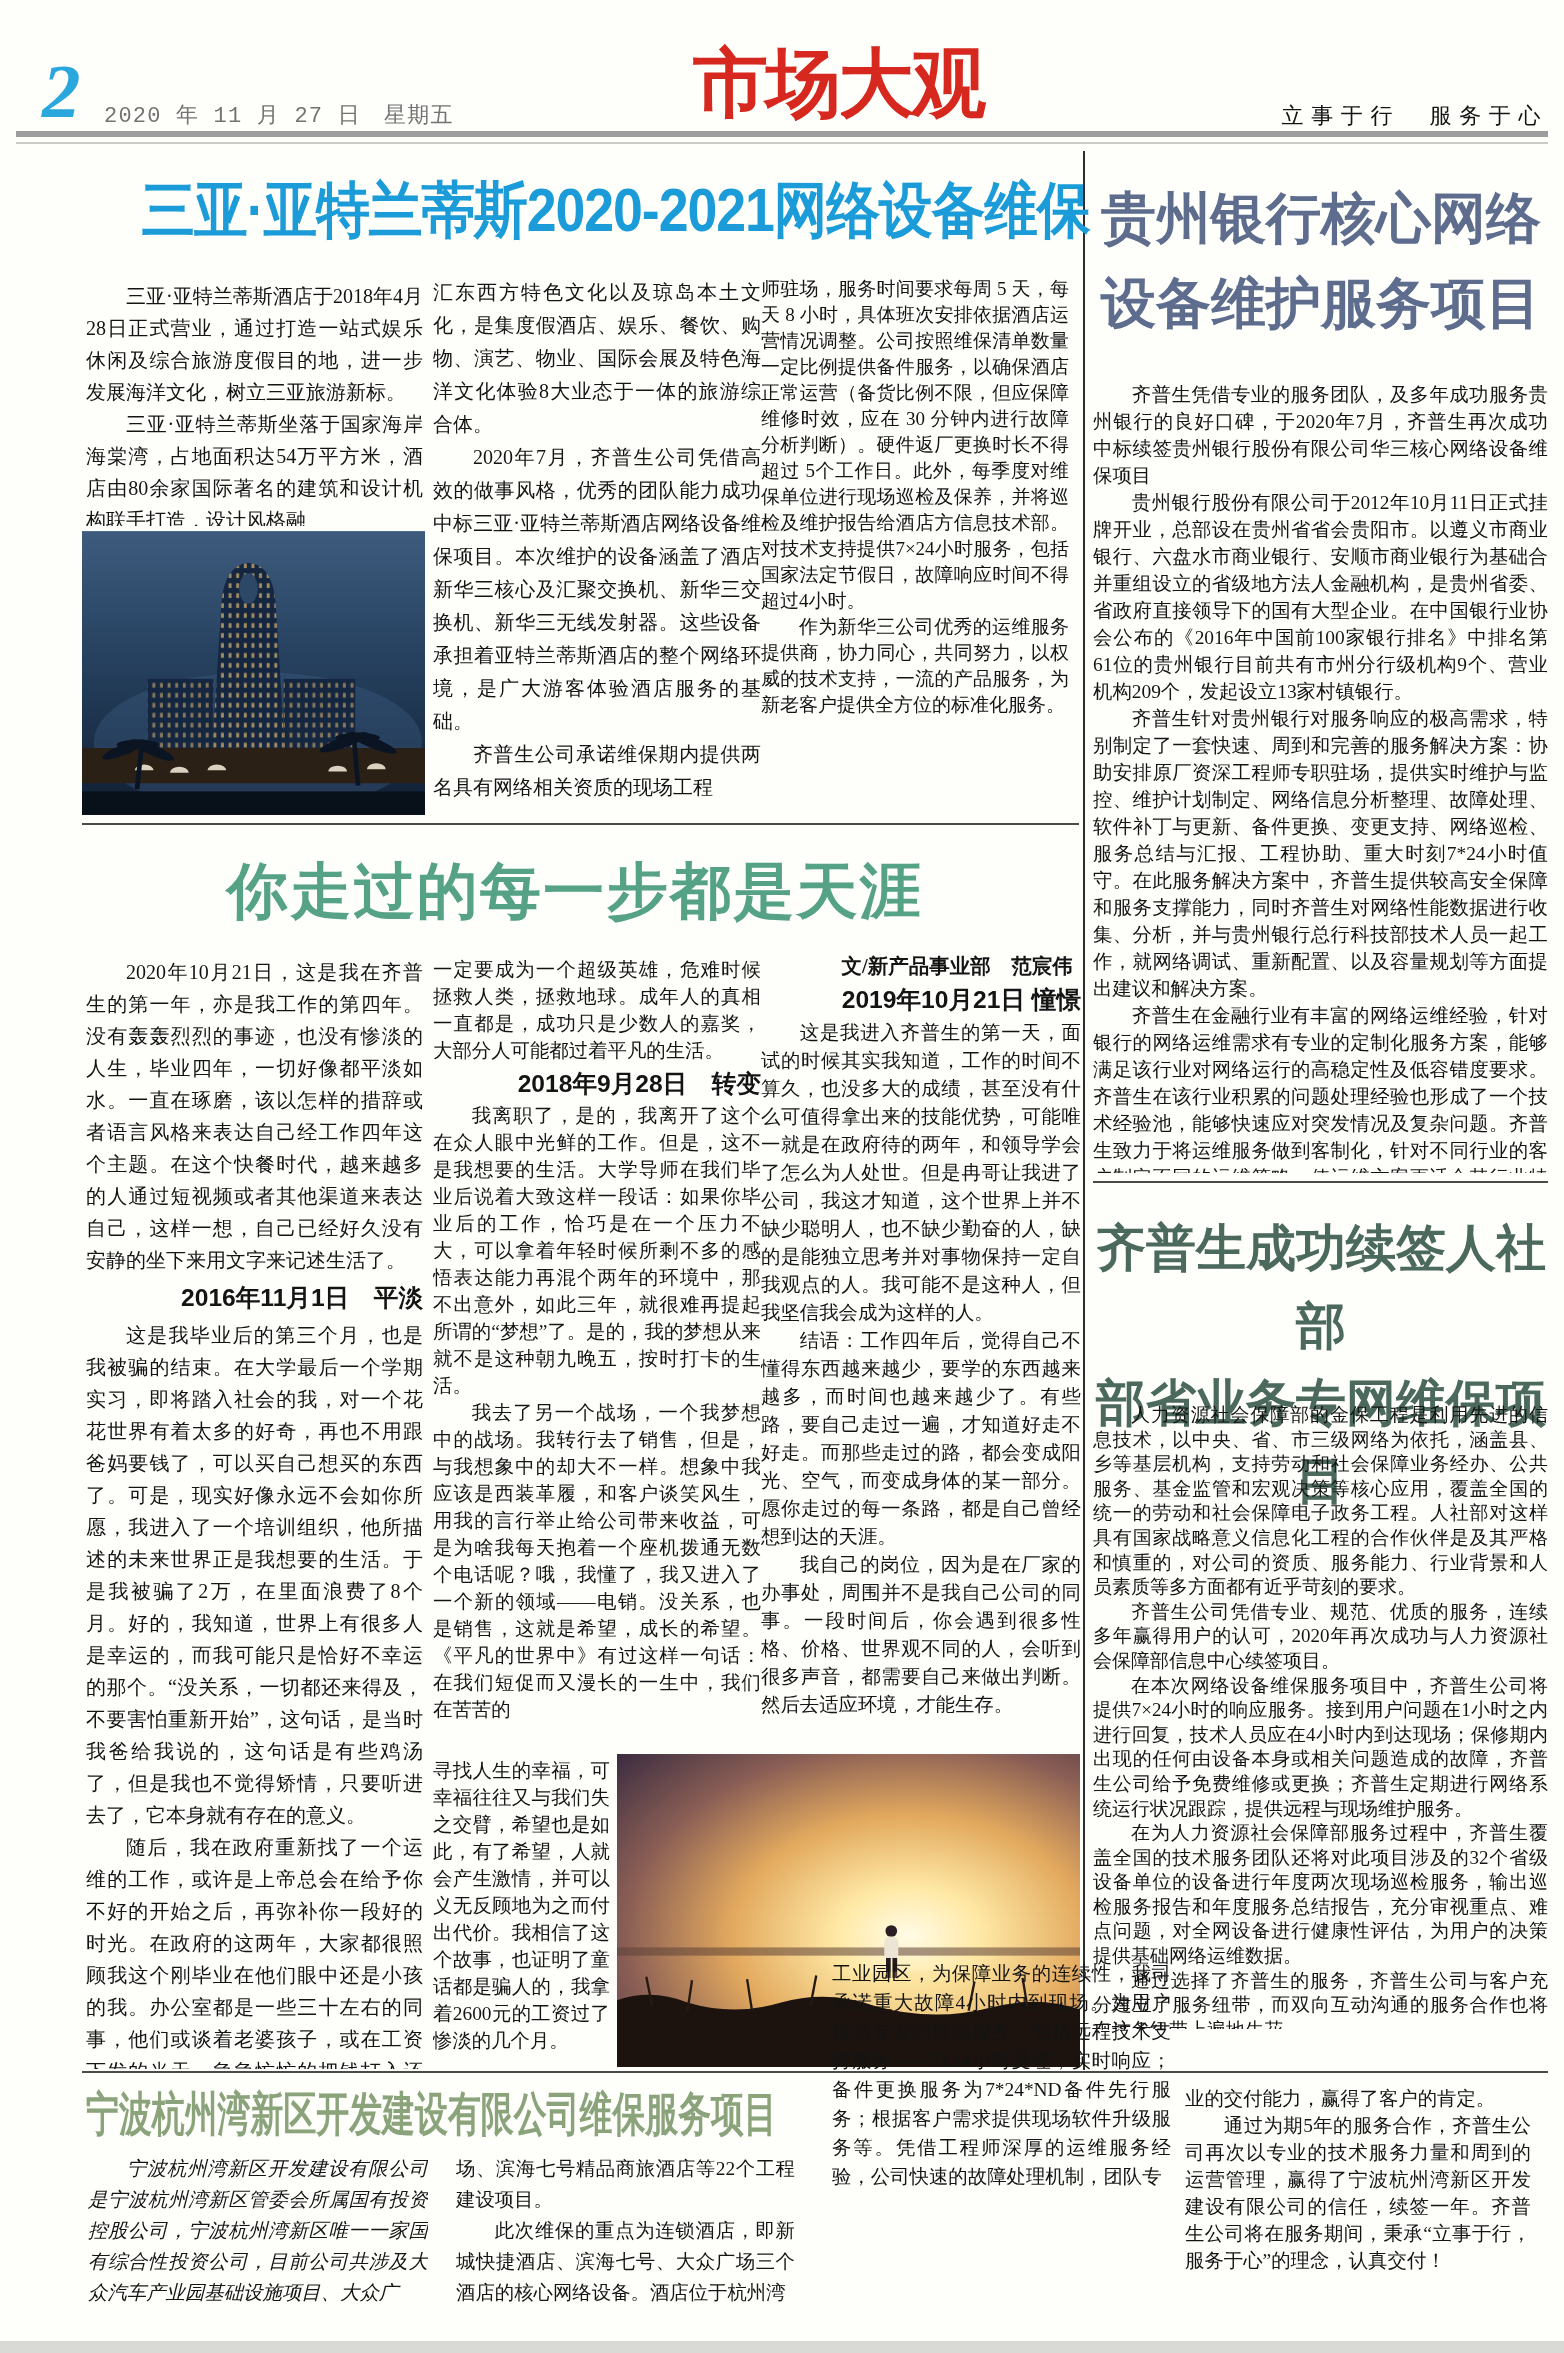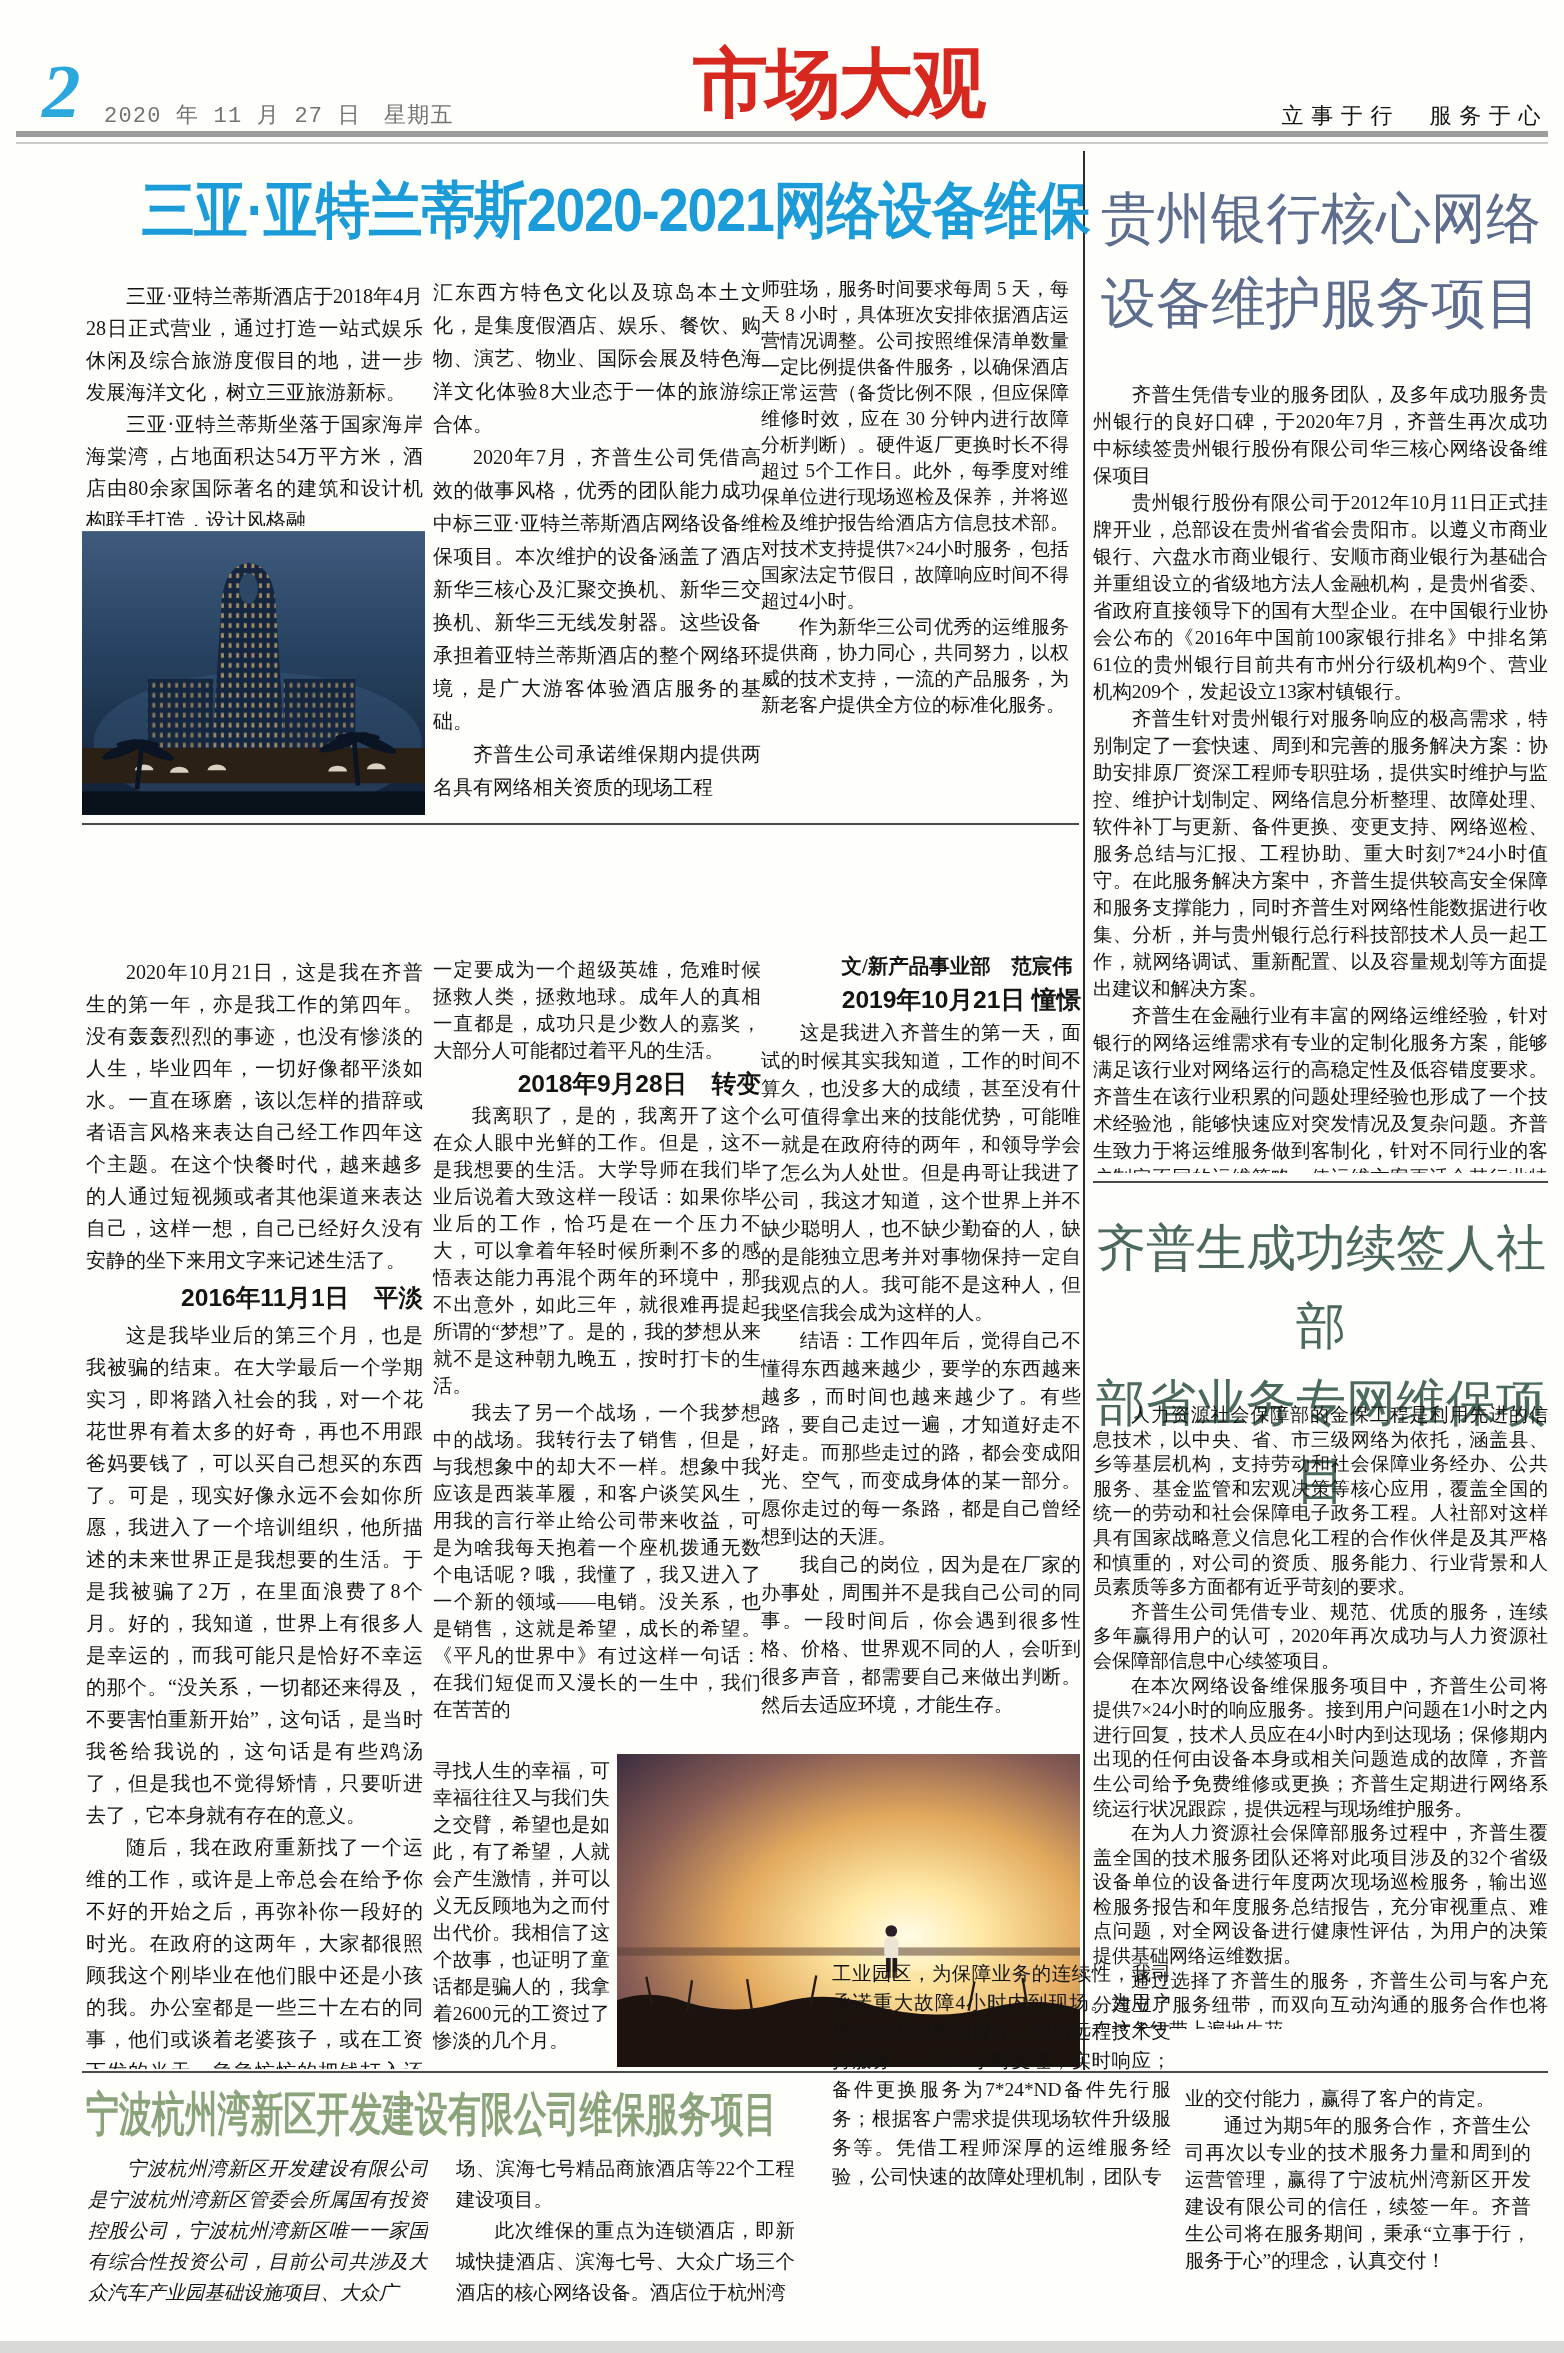--- a/index.html
+++ b/index.html
@@ -11,21 +11,21 @@
   .date-line{font-size:22px;font-family:Liberation Mono, monospace;color:#737373;letter-spacing:1.2px;}
   .masthead{font-size:75px;font-weight:900;color:var(--masthead,#d6281e);letter-spacing:-2.3px;line-height:1;white-space:nowrap;}
   .slogan{font-size:22px;font-family:Liberation Serif, serif;letter-spacing:7.6px;white-space:nowrap;}
   .hrule{background:#9d9d9d;}
   .hrule2{background:#cbcbc8;}
   .vdivider{background:#2c2c2c;}
   .rule-dark{background:#4a4a4a;}
   
   .hl-sanya{font-family:"Liberation Sans","DejaVu Sans",sans-serif;font-weight:900;font-size:61px;color:var(--headline_sanya,#1b9cd8);
             white-space:nowrap;text-align:center;width:991px;transform:scaleX(0.88);transform-origin:50% 50%;letter-spacing:-1.2px;}
-  .hl-right{font-family:"Liberation Serif",serif;font-weight:400;text-align:center;white-space:pre-line;line-height:1.55;}
+  .hl-right{font-family:"Liberation Serif",serif;font-weight:700;text-align:center;white-space:pre-line;line-height:1.55;}
   .hl-guizhou{font-size:55px;color:var(--headline_guizhou,#5e6d8d);}
   .hl-renshebu{font-size:50px;color:var(--headline_renshebu,#4c695d);}
   .hl-essay{font-family:"Liberation Sans","DejaVu Sans",sans-serif;font-weight:900;font-size:61px;color:var(--headline_essay,#55a287);
             text-align:center;width:786px;letter-spacing:2.3px;white-space:nowrap;}
   .hl-ningbo{font-family:"Liberation Serif",serif;font-weight:900;font-size:47px;color:var(--headline_ningbo,#8ba37b);
              white-space:nowrap;transform:scaleX(0.70);transform-origin:0 50%;}
   
   .col{overflow:hidden;text-align:justify;}
   .col p{margin:0;text-indent:2em;}
   .col p.noindent{text-indent:0;}
@@ -119,20 +119,21 @@
           <ellipse cx="0" cy="-68" rx="44" ry="9" transform="rotate(22)"></ellipse>
           <ellipse cx="0" cy="-72" rx="38" ry="8"></ellipse>
         </g>
       </g>
       <rect y="444" width="585" height="40" fill="#081019"></rect>
     </svg>
   </div>
 
   <div class="abs rule-dark" style="left:82px;top:823px;width:997px;height:2.3px;"></div>
 
+  <div class="abs hl-essay" style="left:182px;top:851px;">你走过的每一步都是天涯</div>
 
   <div class="abs col f-e1" style="left:86px;top:956px;width:337px;height:1113px;">
       <p class="para">2020年10月21日，这是我在齐普生的第一年，亦是我工作的第四年。没有轰轰烈烈的事迹，也没有惨淡的人生，毕业四年，一切好像都平淡如水。一直在琢磨，该以怎样的措辞或者语言风格来表达自己经工作四年这个主题。在这个快餐时代，越来越多的人通过短视频或者其他渠道来表达自己，这样一想，自己已经好久没有安静的坐下来用文字来记述生活了。</p>
       <div class="subhead">2016年11月1日　平淡</div>
       <p class="para">这是我毕业后的第三个月，也是我被骗的结束。在大学最后一个学期实习，即将踏入社会的我，对一个花花世界有着太多的好奇，再也不用跟爸妈要钱了，可以买自己想买的东西了。可是，现实好像永远不会如你所愿，我进入了一个培训组织，他所描述的未来世界正是我想要的生活。于是我被骗了2万，在里面浪费了8个月。好的，我知道，世界上有很多人是幸运的，而我可能只是恰好不幸运的那个。“没关系，一切都还来得及，不要害怕重新开始”，这句话，是当时我爸给我说的，这句话是有些鸡汤了，但是我也不觉得矫情，只要听进去了，它本身就有存在的意义。</p>
       <p class="para">随后，我在政府重新找了一个运维的工作，或许是上帝总会在给予你不好的开始之后，再弥补你一段好的时光。在政府的这两年，大家都很照顾我这个刚毕业在他们眼中还是小孩的我。办公室都是一些三十左右的同事，他们或谈着老婆孩子，或在工资下发的当天，急急忙忙的把钱打入还房贷的银行卡中。当然，我不是觉得这样的生活不好，是谁规定，我们必须成功，</p>
     </div>
   <div class="abs col f-e2" style="left:433px;top:956px;width:328px;height:795px;">
       <p class="para noindent">一定要成为一个超级英雄，危难时候拯救人类，拯救地球。成年人的真相一直都是，成功只是少数人的嘉奖，大部分人可能都过着平凡的生活。</p>
       <div class="subhead">2018年9月28日　转变</div>

